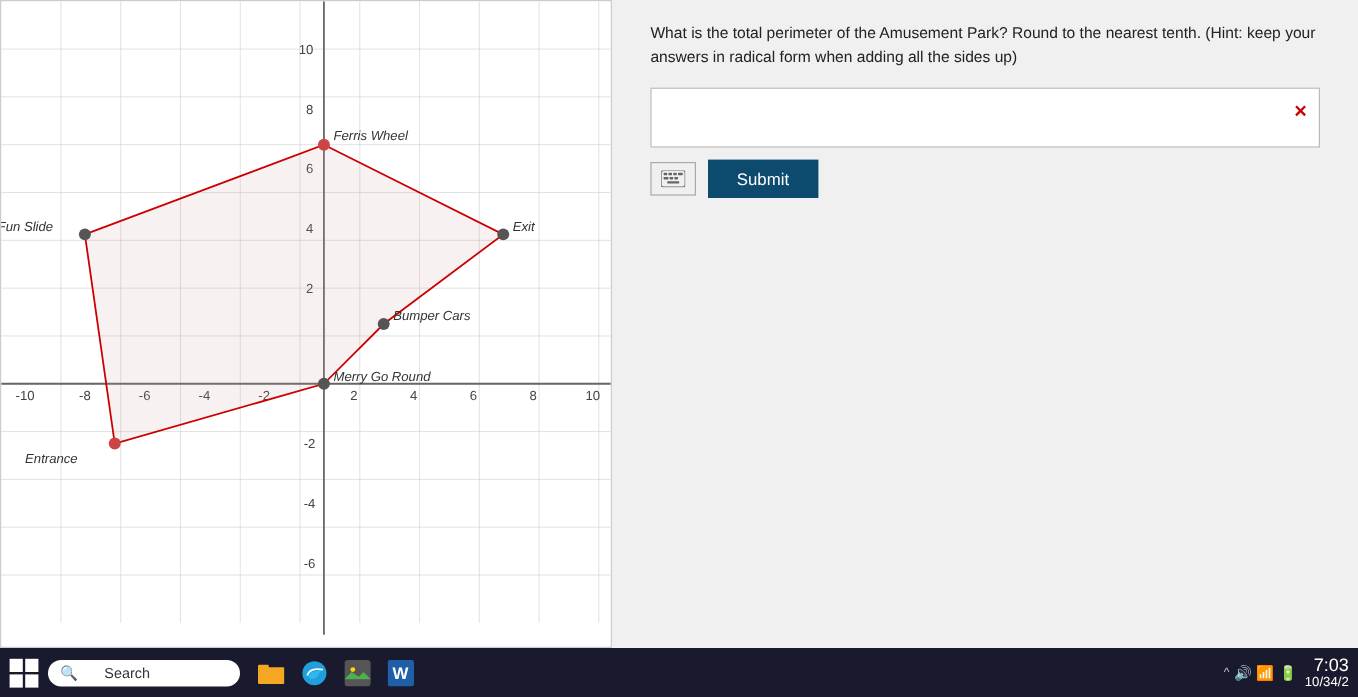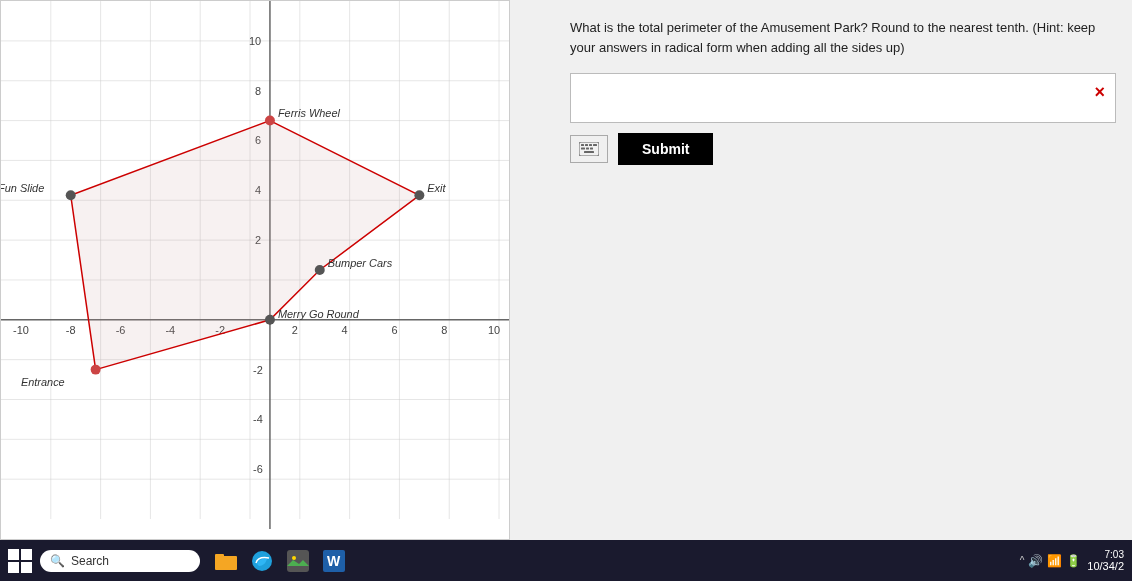--- a/index.html
+++ b/index.html
@@ -26,23 +26,22 @@
       height: 540px;
       background: #fff;
       position: relative;
       border: 1px solid #ccc;
       flex-shrink: 0;
     }
 
     
     .question-panel {
       flex: 1;
-      padding: 18px 16px;
+      padding: 18px 32px;
       background: #f0f0f0;
-      margin-left: 44px;
     }
 
     .question-title {
       font-size: 13px;
       color: #222;
       margin-bottom: 16px;
       line-height: 1.5;
     }
 
     .answer-box-container {
@@ -86,27 +85,27 @@
       border: 1px solid #aaa;
       padding: 6px 8px;
       cursor: pointer;
       font-size: 13px;
       display: flex;
       align-items: center;
       justify-content: center;
     }
 
     .submit-btn {
-      background: #000000;
+      background: #0c4a6e;
       color: white;
       border: none;
       padding: 8px 24px;
       font-size: 14px;
       cursor: pointer;
-      font-weight: bold;
+      font-weight: normal;
     }
 
     
     .taskbar {
       position: absolute;
       bottom: 0;
       left: 0;
       width: 100%;
       height: 41px;
       background: #1a1a2e;
@@ -148,20 +147,21 @@
     }
 
     .search-icon-tb {
       color: #555;
       font-size: 12px;
     }
 
     .search-text-tb {
       font-size: 12px;
       color: #333;
+      margin-left: 16px;
     }
 
     .taskbar-icons {
       display: flex;
       align-items: center;
       gap: 8px;
       margin-left: 12px;
     }
 
     .taskbar-icon {
@@ -347,17 +347,17 @@
   </div>
 
   <div class="taskbar-right">
     <div class="taskbar-right-icons">
       <span style="color:#ccc;font-size:10px;">^</span>
       <span style="color:#ccc;font-size:12px;">🔊</span>
       <span style="color:#ccc;font-size:12px;">📶</span>
       <span style="color:#ccc;font-size:12px;">🔋</span>
     </div>
     <div style="text-align:right;">
-      <div style="font-size:10px;color:#fff;">7:03</div>
+      <div style="font-size:15px;color:#fff;">7:03</div>
       <div style="font-size:11px;color:#fff;">10/34/2</div>
     </div>
   </div>
 </div>
 
 </body></html>

